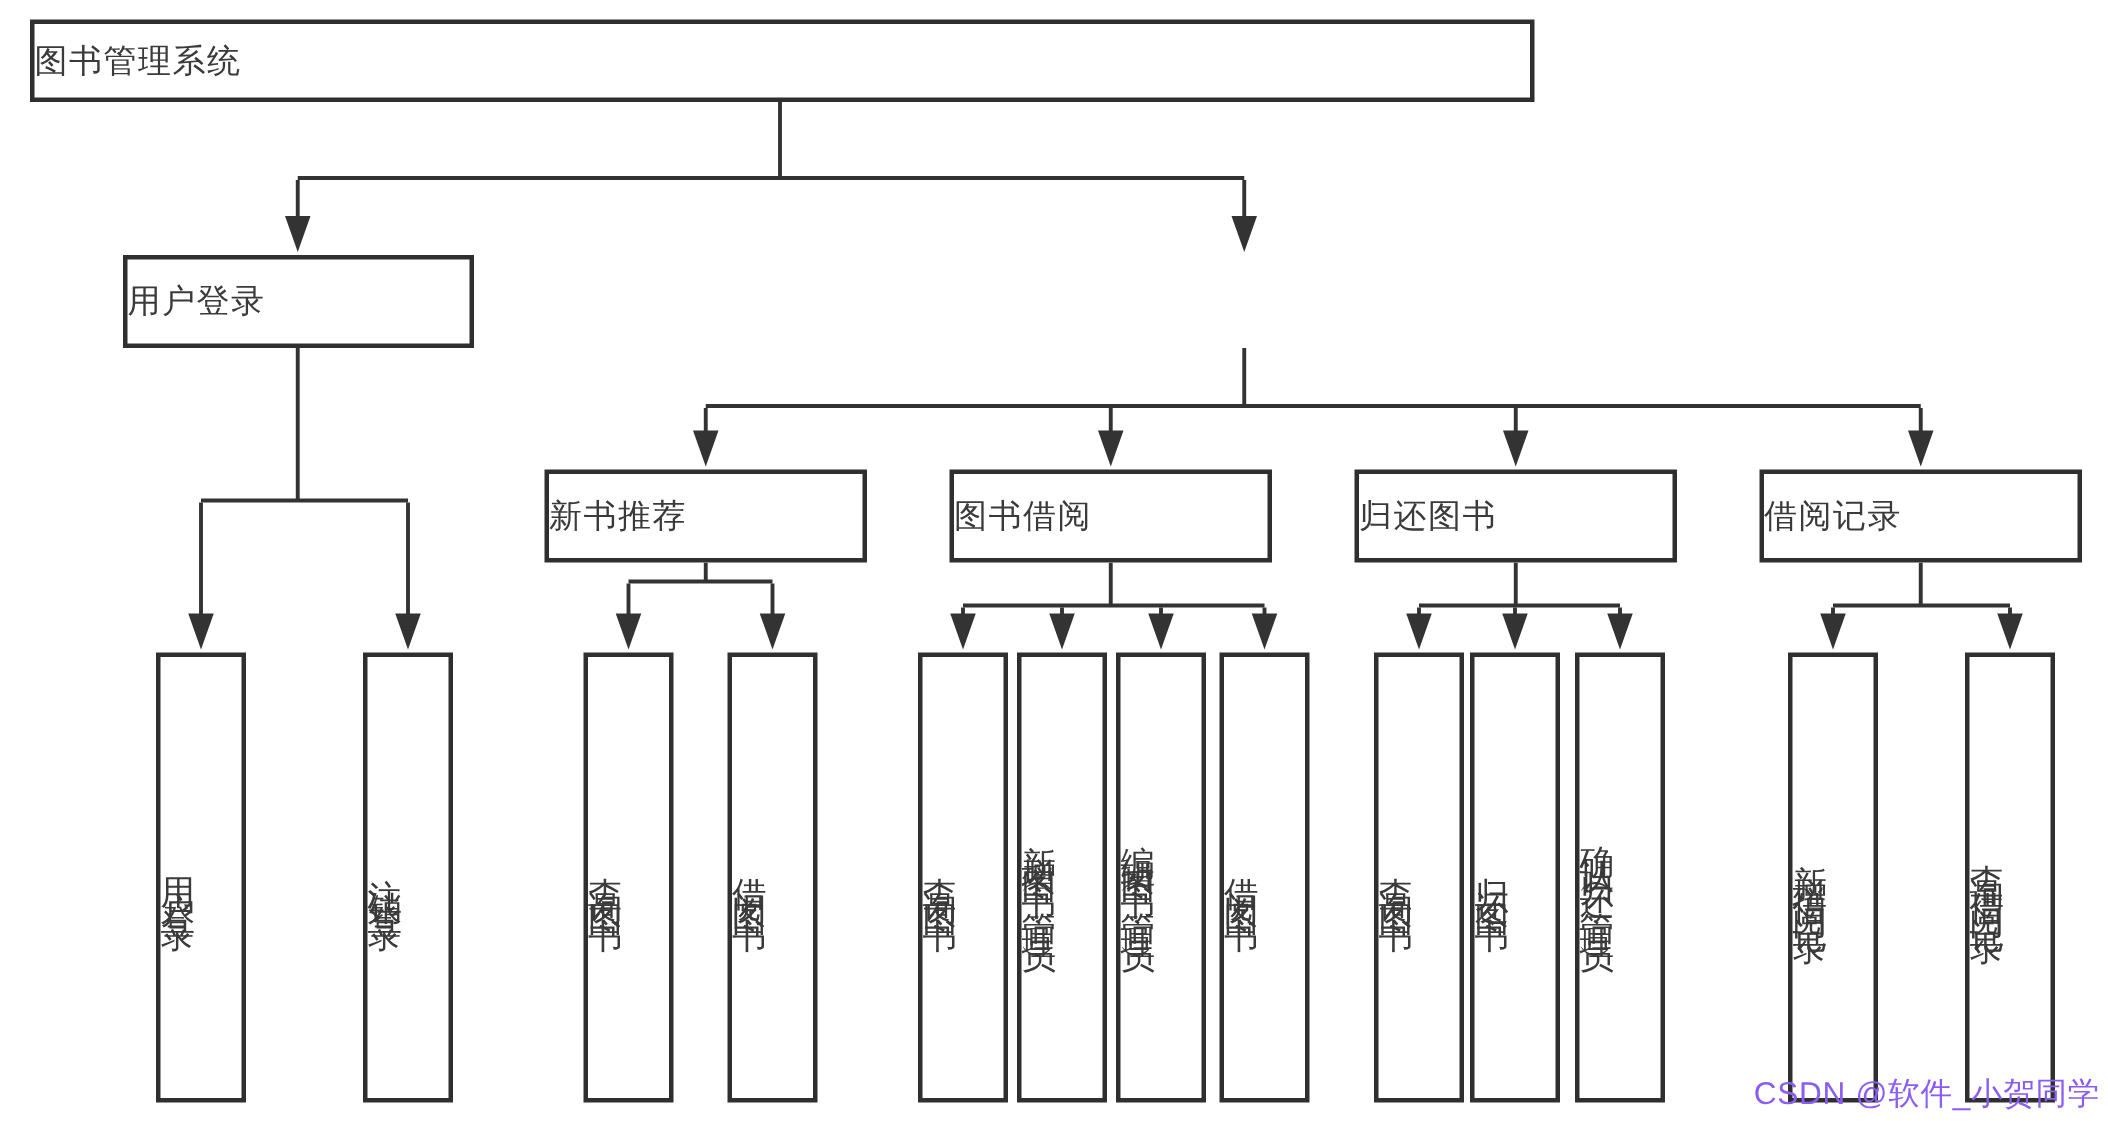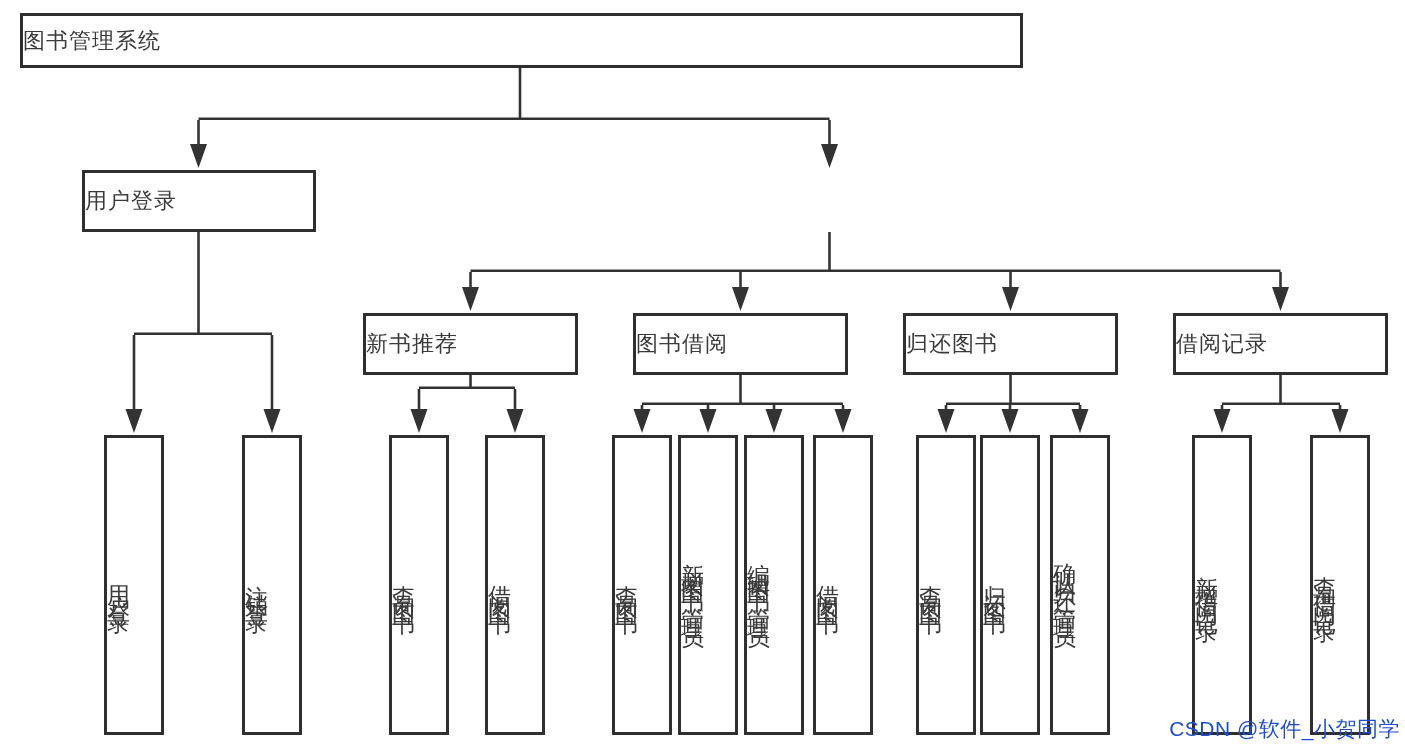--- a/index.html
+++ b/index.html
@@ -62,21 +62,21 @@
   .leaf-9  { left: 916px; }
   .leaf-10 { left: 980px; }
   .leaf-11 { left: 1050px; }
   .leaf-12 { left: 1192px; }
   .leaf-13 { left: 1310px; }
   #watermark {
     position: absolute;
     right: 5px;
     top: 715px;
     font-size: 21px;
-    color: #1d4ed8;
+    color: #8b5cf6;
     z-index: 3;
     letter-spacing: 0.5px;
   }
 </style>
 </head>
 <body>
 
 <div id="canvas">
 
   <svg id="wires" viewBox="0 0 1405 747" xmlns="http://www.w3.org/2000/svg">

